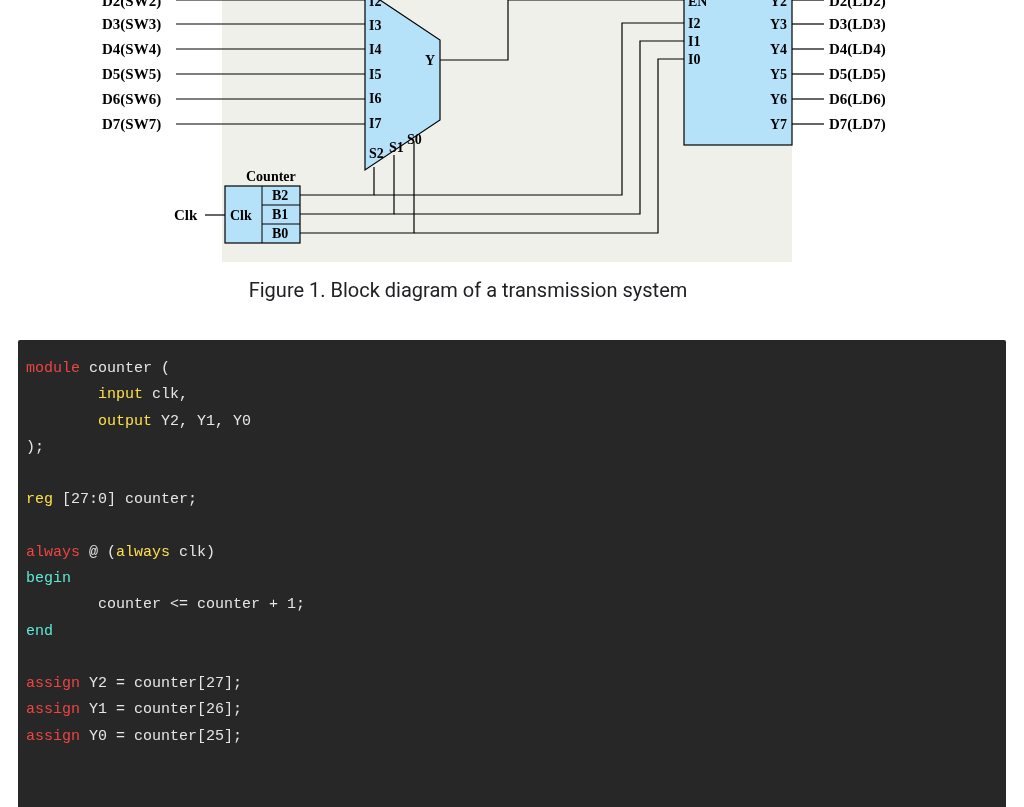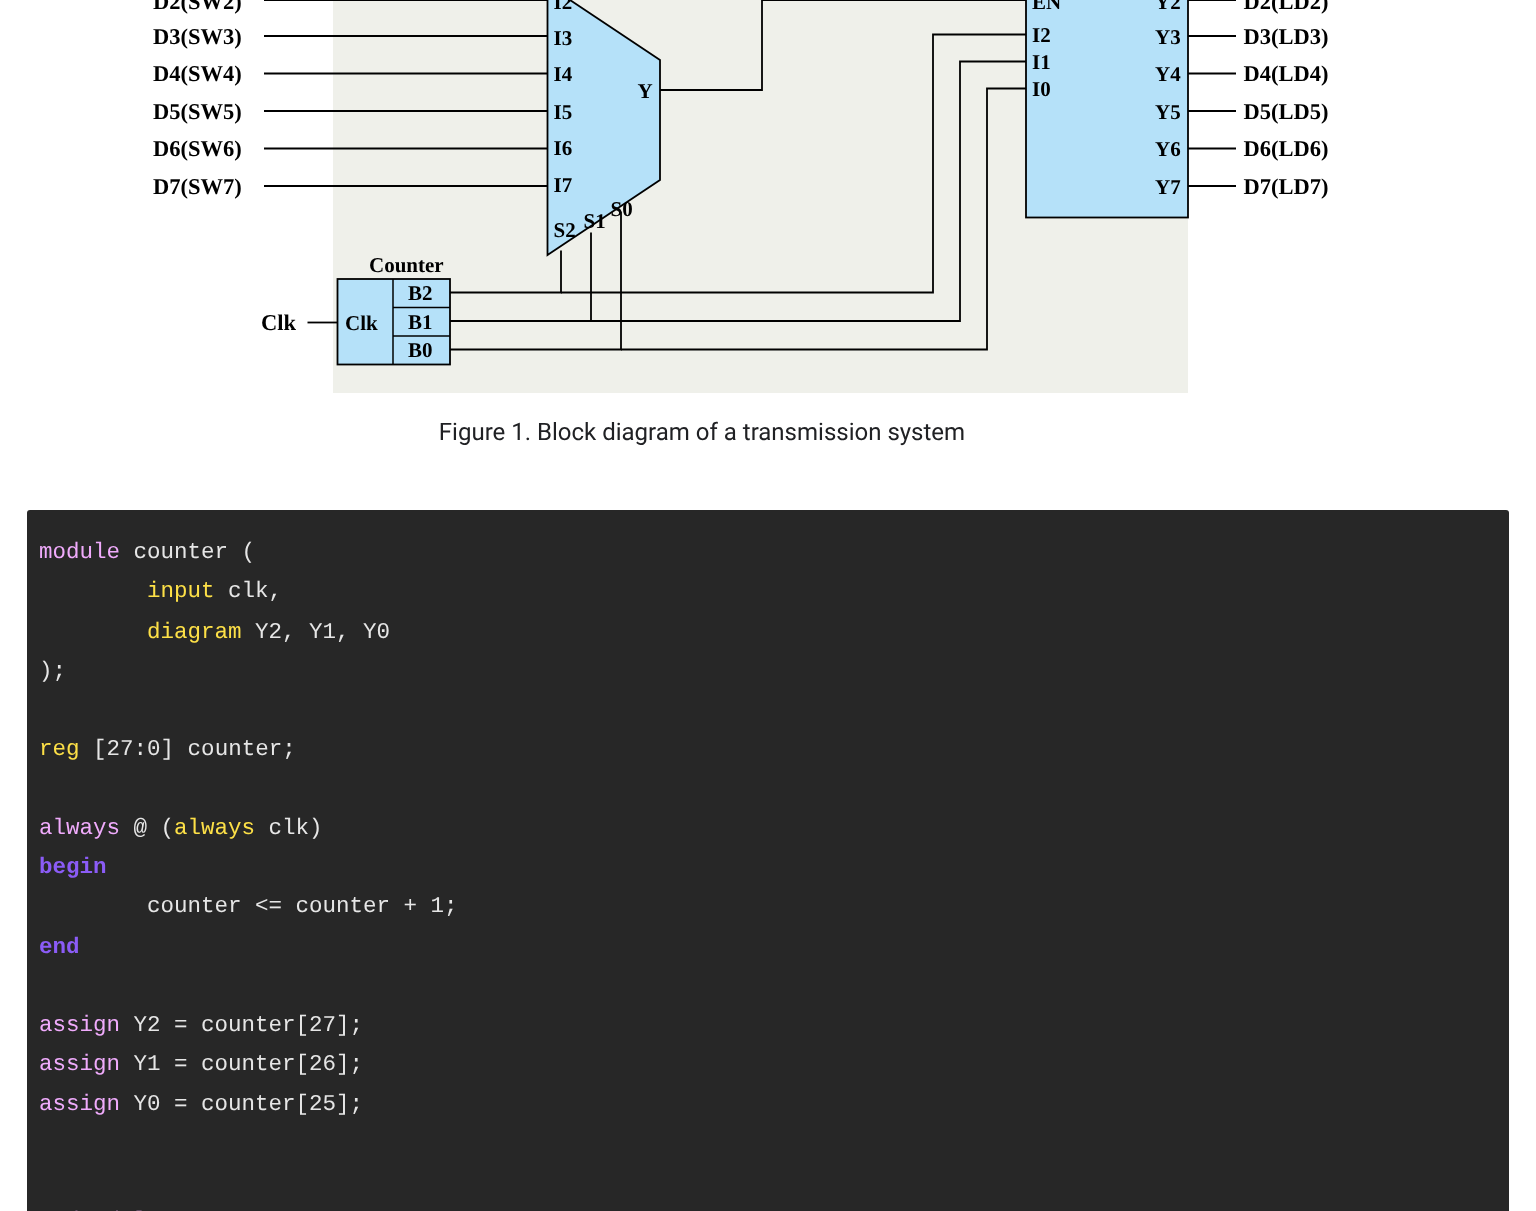--- a/index.html
+++ b/index.html
@@ -25,39 +25,39 @@
     left:0;top:0;
     width:1024px;
     height:270px;
   }
   .caption{
     position:absolute;
     left:0; right:0;
     top:278px;
     text-align:center;
     font-family:-apple-system,BlinkMacSystemFont,"Segoe UI",Roboto,Arial,sans-serif;
-    font-size:16px;
+    font-size:20px;
     color:#202124;
   }
 
   
   .code-block{
     margin:40px 18px 0 18px;
     background:#272727;
     color:#ffffff;
     font-family:"SFMono-Regular",Consolas,"Liberation Mono",Menlo,monospace;
     font-size:15px;
     line-height:1.75;
     padding:16px 6px 24px 8px;
     white-space:pre;
     border-radius:2px;
     min-height:430px;
   }
-  .tok-kw {color:#f0abfc;}   
-  .tok-kw2{color:#8b5cf6;font-weight:bold;}   
+  .tok-kw {color:#ef4444;}   
+  .tok-kw2{color:#5eead4;}   
   .tok-dir{color:#fde047;}
   .tok-num{color:#e5e5e5;}   
   .tok-id {color:#e6e6e6;}   
 
   
   .svg-text{
     font-family:"Times New Roman",serif;
     font-weight:bold;
     font-size:15px;
   }
@@ -160,21 +160,21 @@
         <polyline points="300,233 414,233 414,141"></polyline>
         <polyline points="414,233 658,233 658,59 684,59"></polyline>
       </g>
     </svg>
 
     <div class="caption">Figure 1. Block diagram of a transmission system</div>
   </div>
 
 <div class="code-block"><span class="tok-kw">module</span><span class="tok-id"> </span><span class="tok-id">counter</span><span class="tok-id"> (</span>
         <span class="tok-dir">input</span><span class="tok-id"> clk,</span>
-        <span class="tok-dir">diagram</span><span class="tok-id"> Y2, Y1, Y0</span>
+        <span class="tok-dir">output</span><span class="tok-id"> Y2, Y1, Y0</span>
 <span class="tok-id">);</span>
 
 <span class="tok-dir">reg</span><span class="tok-id"> [</span><span class="tok-num">27</span><span class="tok-id">:</span><span class="tok-num">0</span><span class="tok-id">] counter;</span>
 
 <span class="tok-kw">always</span><span class="tok-id"> @ (</span><span class="tok-dir">always</span><span class="tok-id"> clk)</span>
 <span class="tok-kw2">begin</span>
 <span class="tok-id">        counter &lt;= counter + </span><span class="tok-num">1</span><span class="tok-id">;</span>
 <span class="tok-kw2">end</span>
 
 <span class="tok-kw">assign</span><span class="tok-id"> Y2 = counter[</span><span class="tok-num">27</span><span class="tok-id">];</span>

